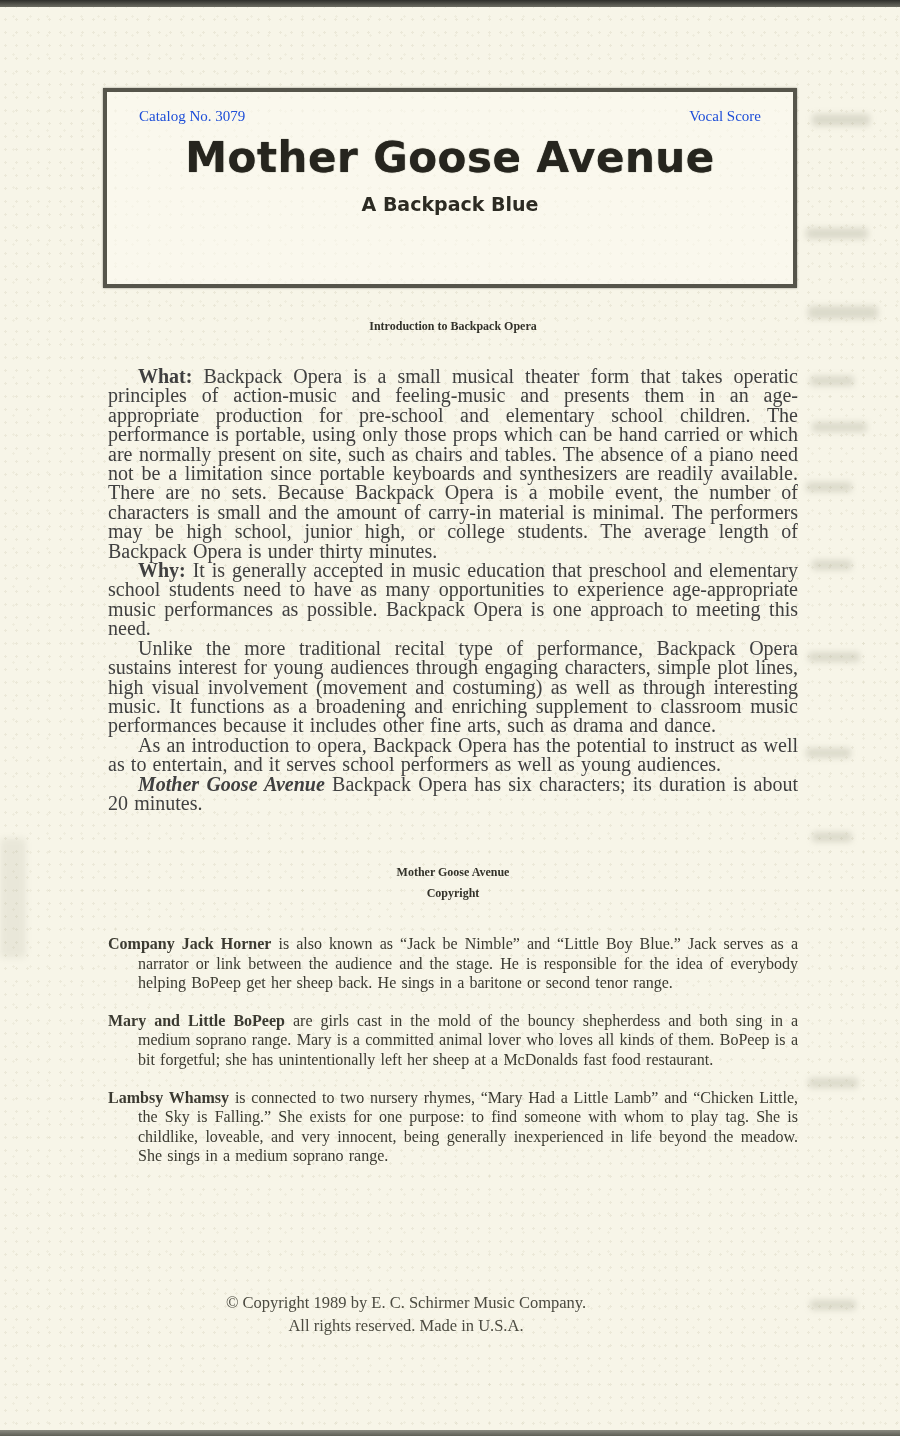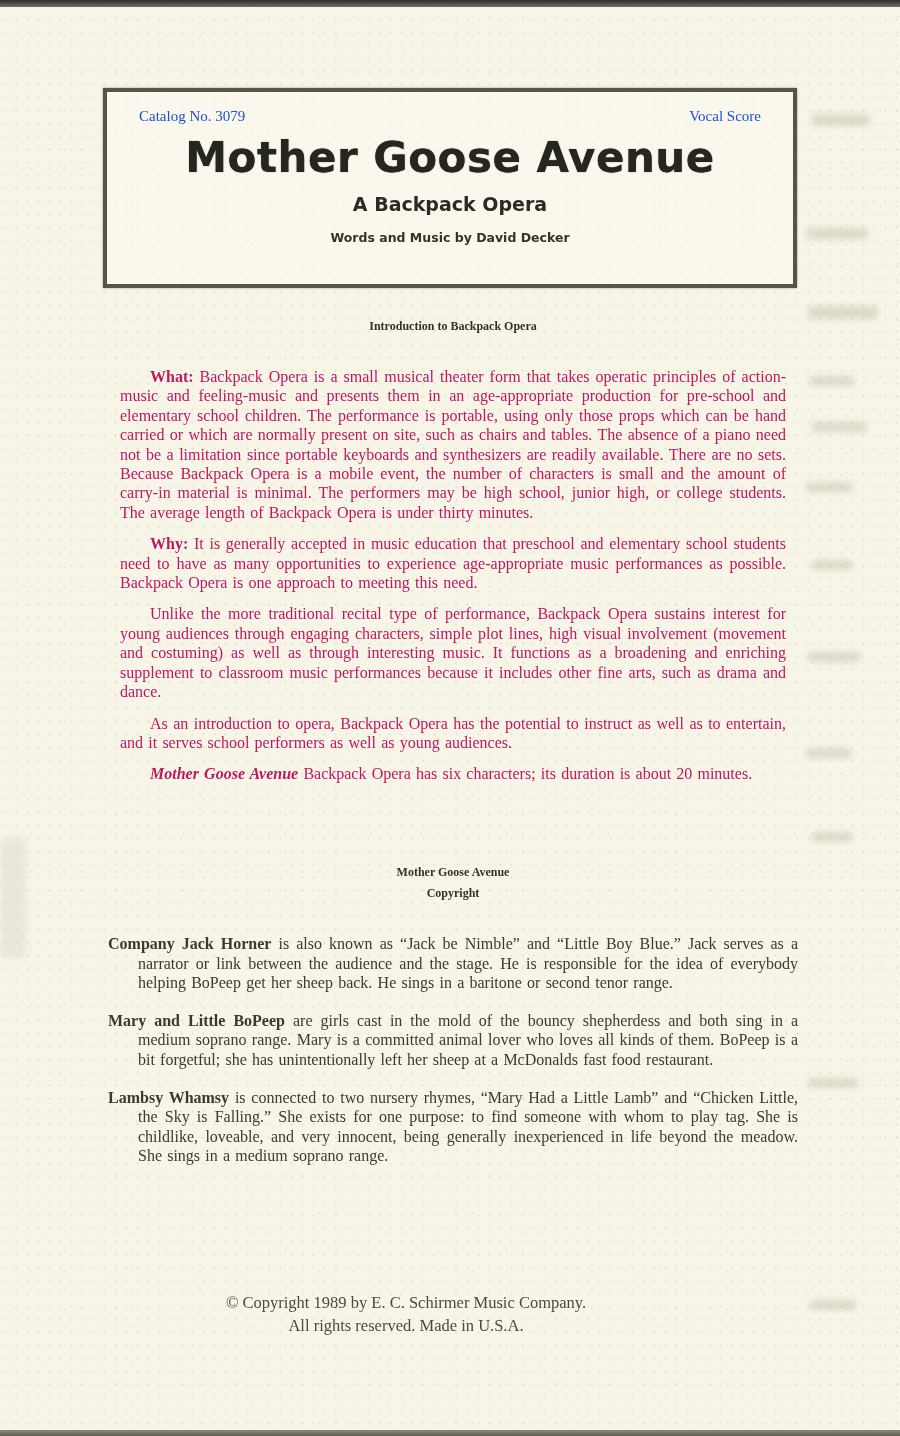--- a/index.html
+++ b/index.html
@@ -85,27 +85,27 @@
     color: #33322a;
     line-height: 21px;
   }
   .intro {
     position: absolute;
     left: 108px; top: 316px;
     width: 690px;
   }
   .intro .section-heading { margin-bottom: 30px; }
   .para {
-    font-size: 16px;
+    font-size: 20px;
     line-height: 19.4px;
     text-align: justify;
     text-indent: 30px;
     word-spacing: 1.2px;
-    margin: 12px;
-    color: #be185d;
+    margin: 0;
+    color: #404040;
   }
   .para .lead { font-weight: bold; }
   .para .lead.lead-italic { font-style: italic; }
 
   .characters {
     position: absolute;
     left: 108px; top: 862px;
     width: 690px;
   }
   .characters .section-heading { margin-bottom: 30px; }
@@ -154,22 +154,21 @@
   <div class="ghost" style="left:0px;top:838px;width:26px;height:120px;opacity:.5"></div>
 
   <div class="sheet">
 
     <div class="header-box">
       <div class="box-row">
         <span>Catalog No. 3079</span>
         <span>Vocal Score</span>
       </div>
       <div class="title">Mother Goose Avenue</div>
-      <div class="subtitle">A Backpack Opera</div>
-      <div class="byline">Words and Music by David Decker</div>
+      <div class="subtitle">A Backpack Blue</div>
     </div>
 
     <div class="intro">
       <div class="section-heading">Introduction to Backpack Opera</div>
 
       <p class="para">
         <span class="lead">What: </span>
         <span>Backpack Opera is a small musical theater form that takes operatic principles of action-music and feeling-music and presents them in an age-appropriate production for pre-school and elementary school children. The performance is portable, using only those props which can be hand carried or which are normally present on site, such as chairs and tables. The absence of a piano need not be a limitation since portable keyboards and synthesizers are readily available. There are no sets. Because Backpack Opera is a mobile event, the number of characters is small and the amount of carry-in material is minimal. The performers may be high school, junior high, or college students. The average length of Backpack Opera is under thirty minutes.</span>
       </p>
 

